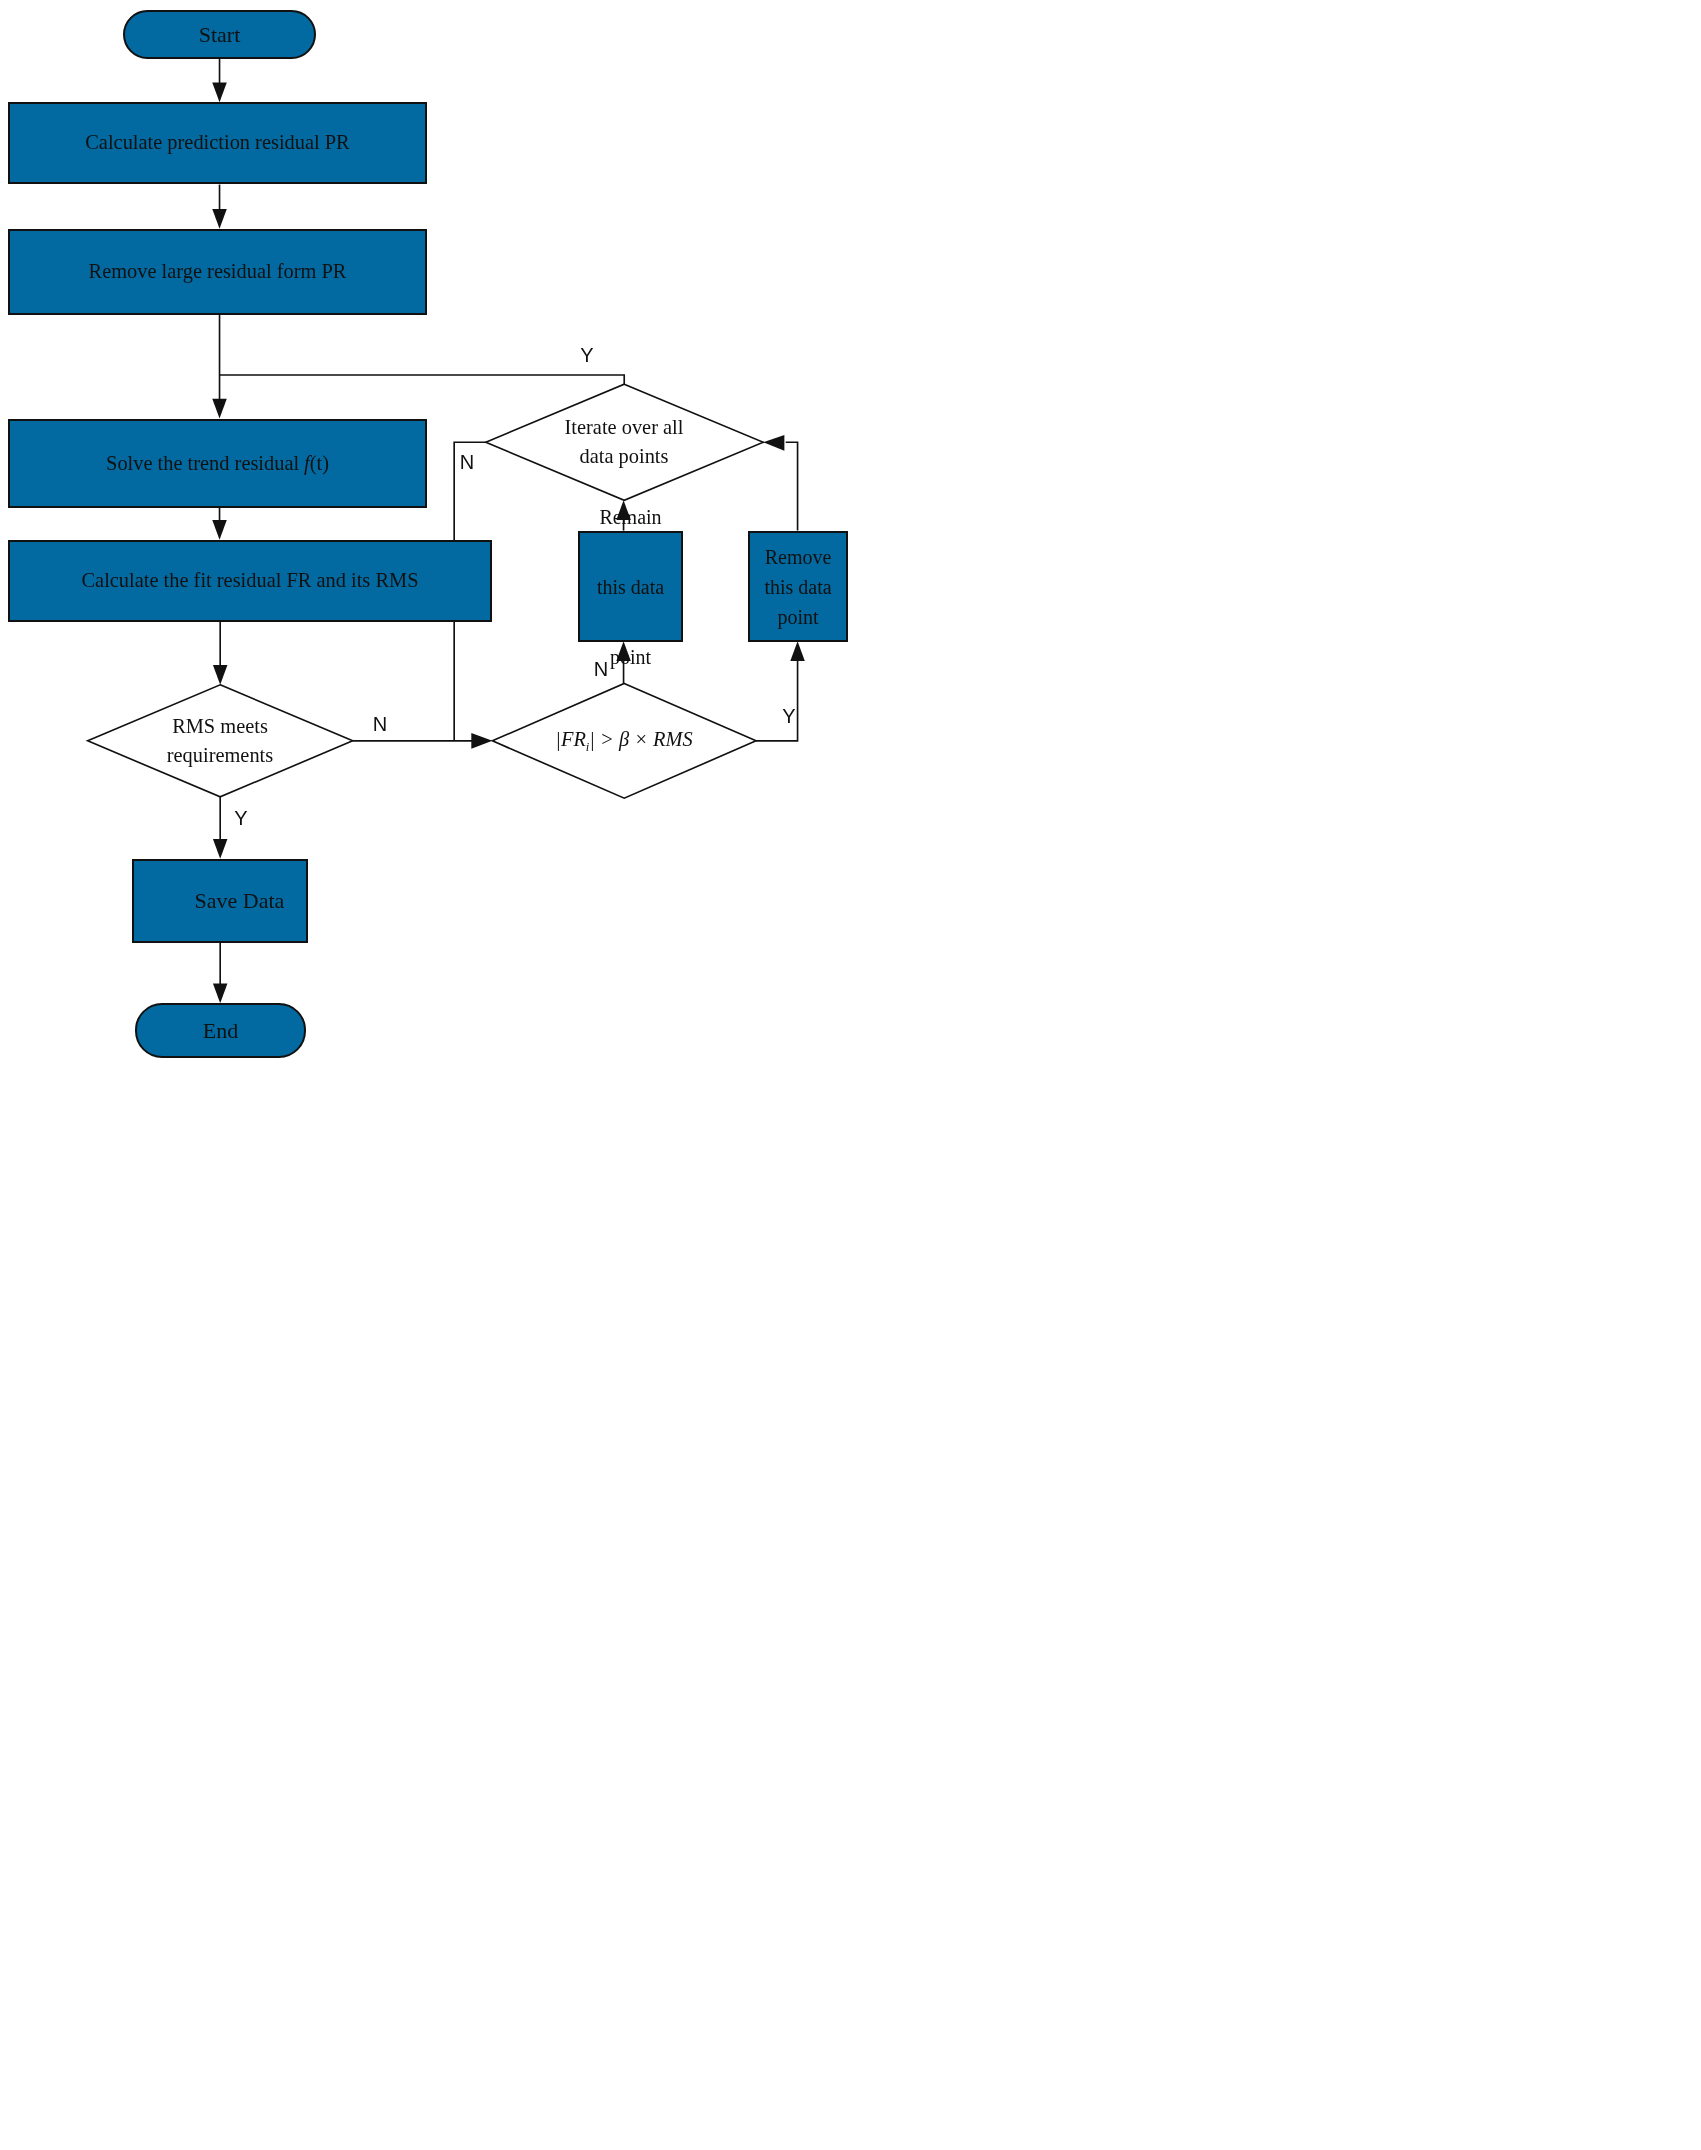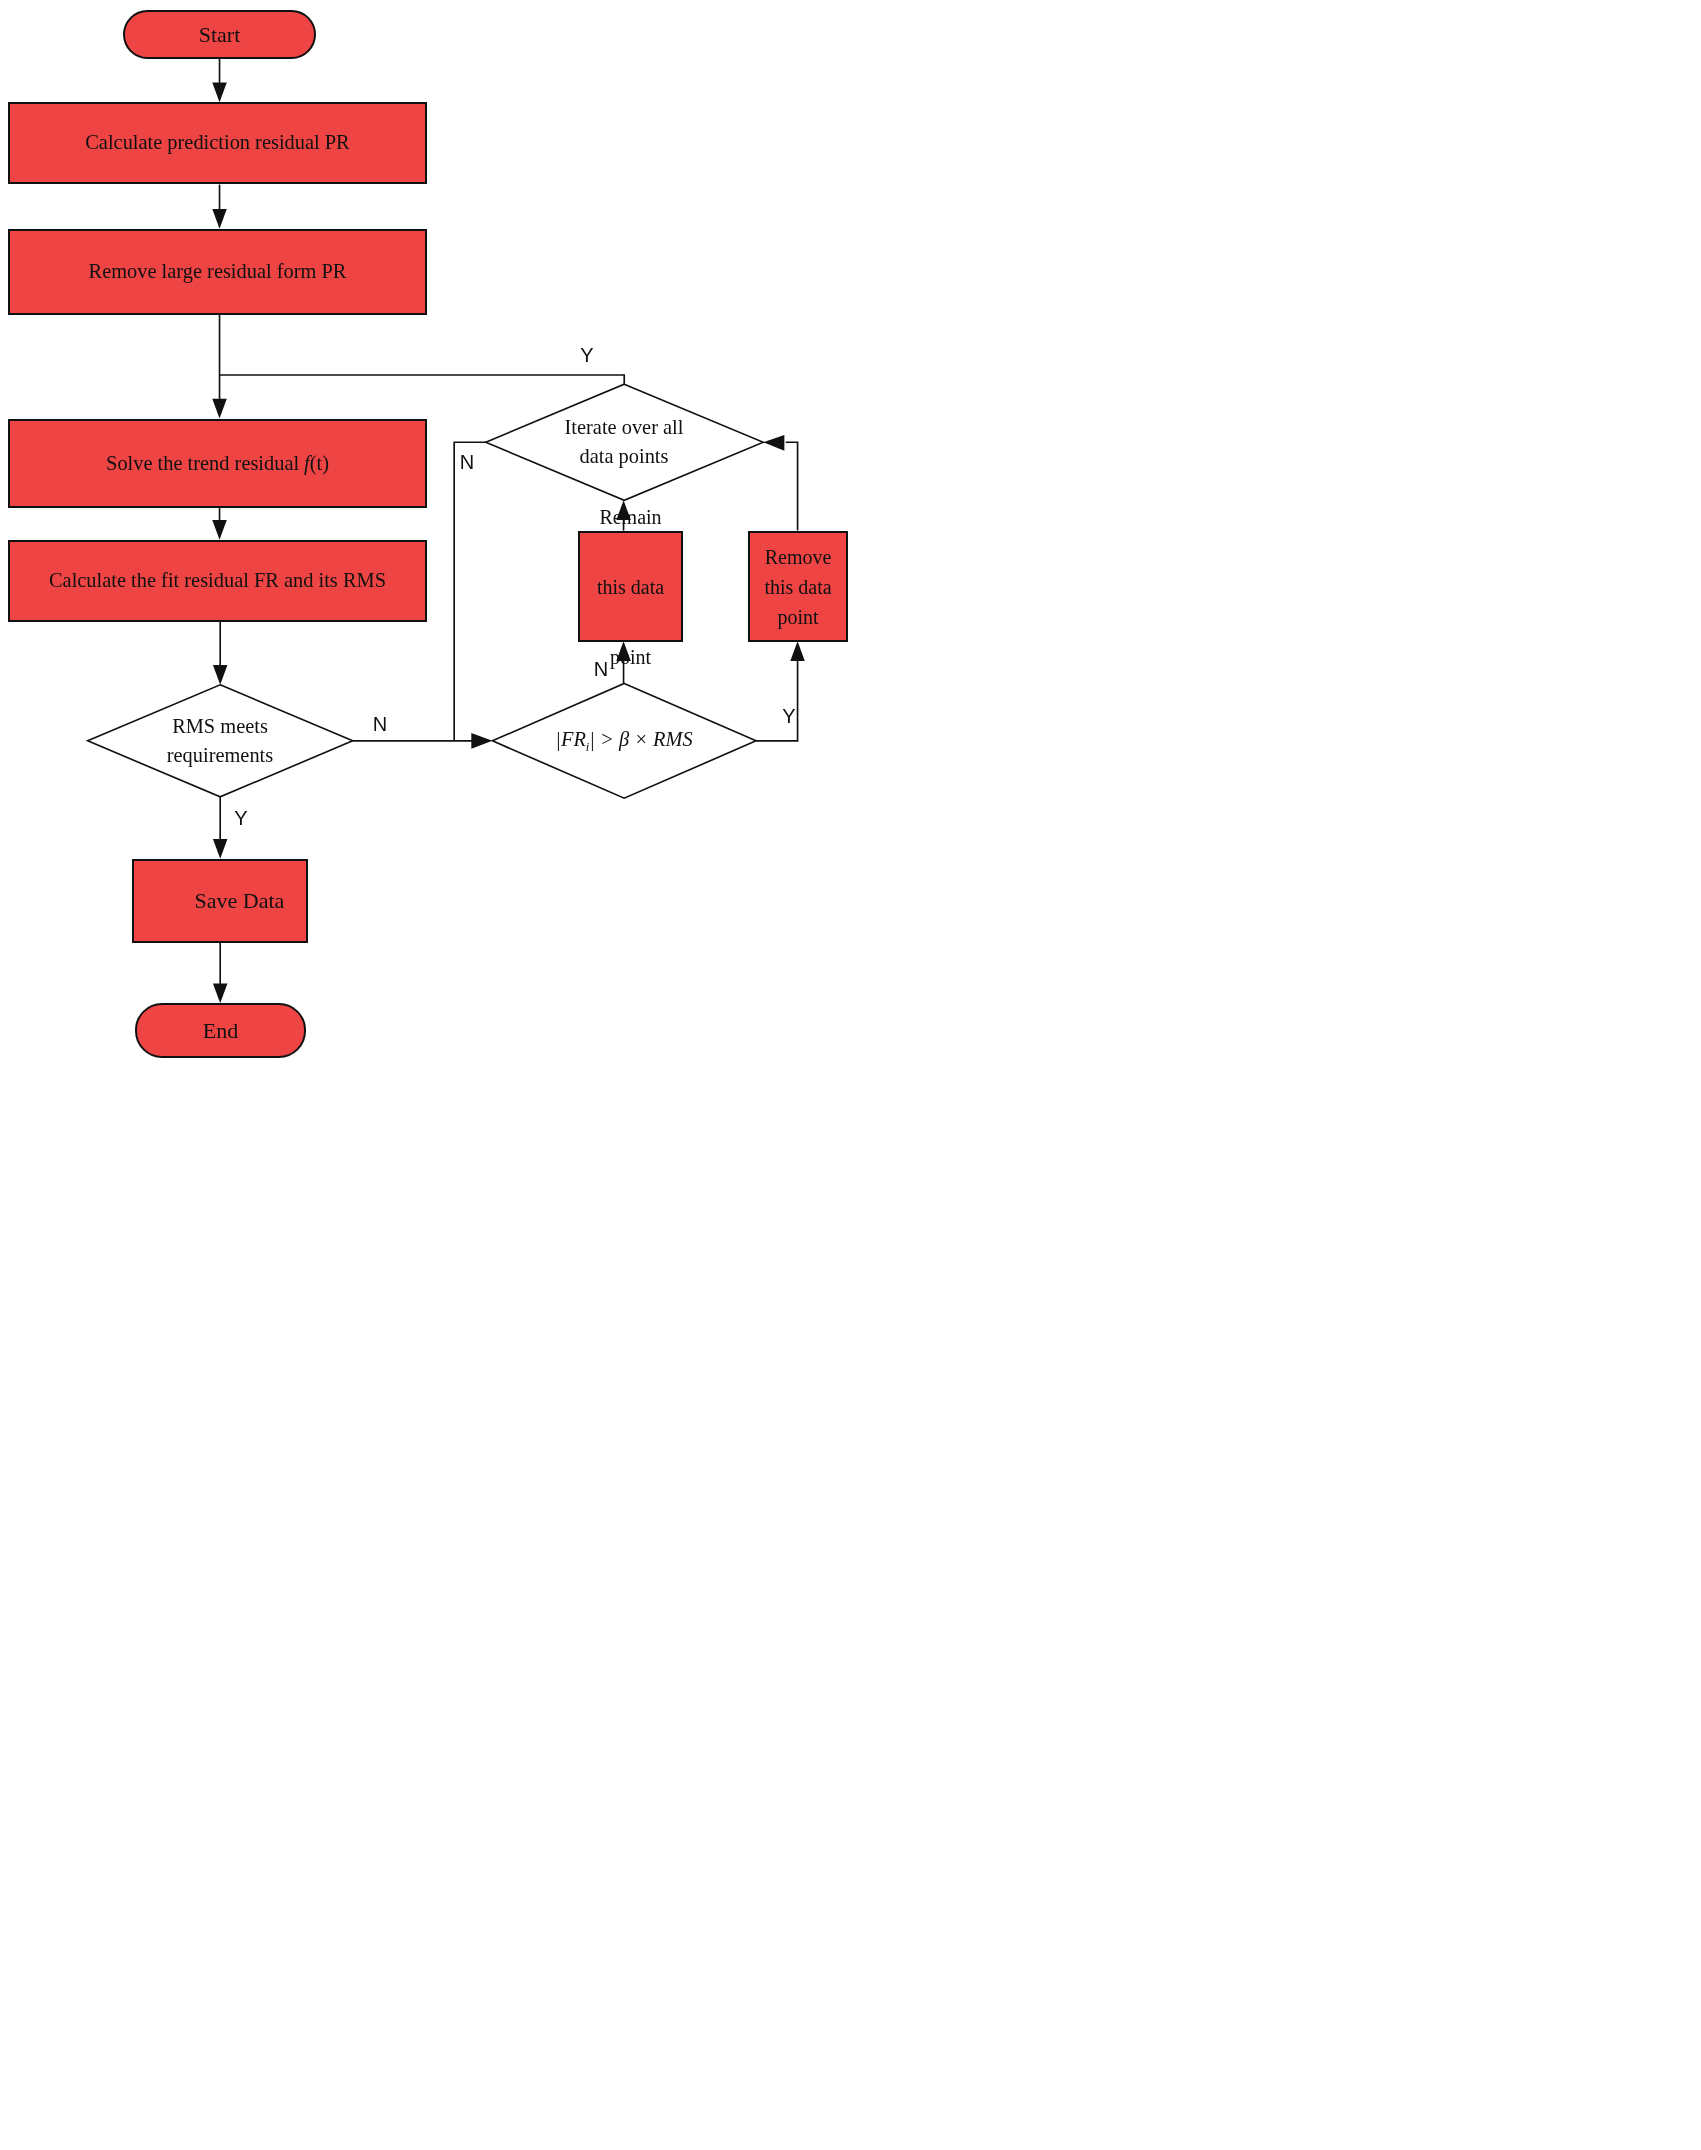--- a/index.html
+++ b/index.html
@@ -12,21 +12,21 @@
     color:#111;
     overflow:hidden;
   }
   .wires{position:absolute;left:0;top:0;}
   .node{
     position:absolute;
     display:flex;
     align-items:center;
     justify-content:center;
     text-align:center;
-    background:#ef4444;
+    background:#0369a1;
     border:2px solid #111;
     box-sizing:border-box;
     font-size:20.4px;
     line-height:1.35;
   }
   .terminator{
     border-width:2px;
     font-size:22px;
   }
   .process-wide{font-size:20.4px;}
@@ -112,21 +112,21 @@
   <div class="node process-wide" style="left:8px;top:229px;width:419px;height:86px;">
     <span>Remove large residual form PR</span>
   </div>
 
   <div class="node process-wide" style="left:8px;top:419px;width:419px;height:89px;">
     <span>
       <span class="gap-right">Solve the trend residual</span><span class="it">f</span><span>(t)</span>
     </span>
   </div>
 
-  <div class="node process-wide" style="left:8px;top:540px;width:419px;height:82px;">
+  <div class="node process-wide" style="left:8px;top:540px;width:484px;height:82px;">
     <span>Calculate the fit residual FR and its RMS</span>
   </div>
 
   <div class="node small-box" style="left:578px;top:531px;width:105px;height:111px;gap:40px;">
     <span>Remain</span>
     <span>this data</span>
     <span>point</span>
   </div>
 
   <div class="node small-box" style="left:748px;top:531px;width:100px;height:111px;">

